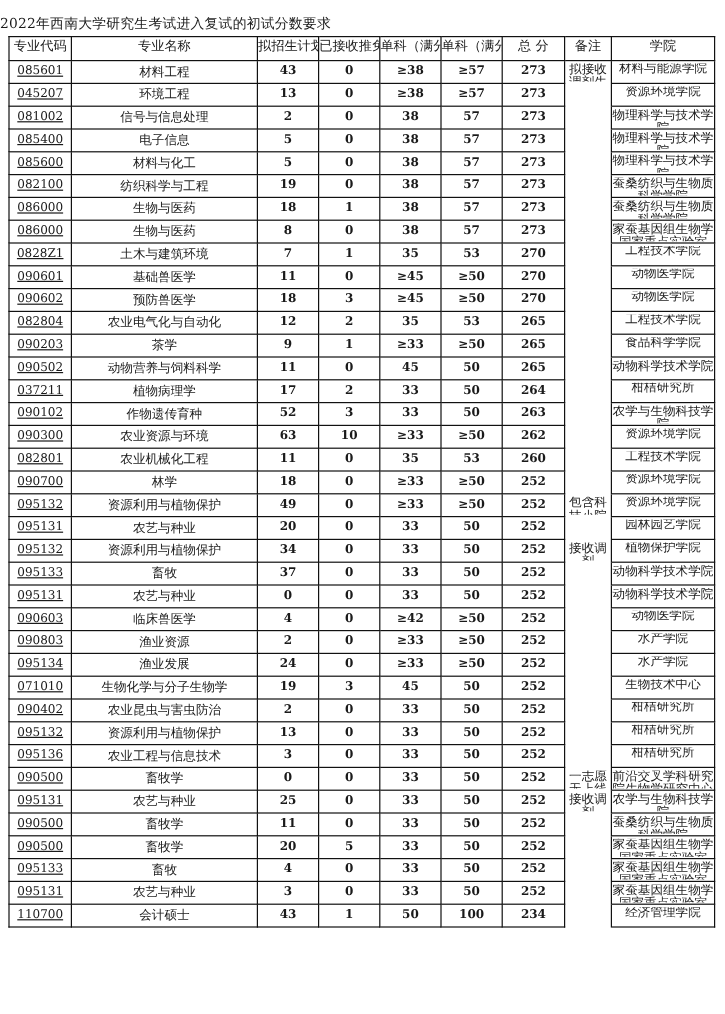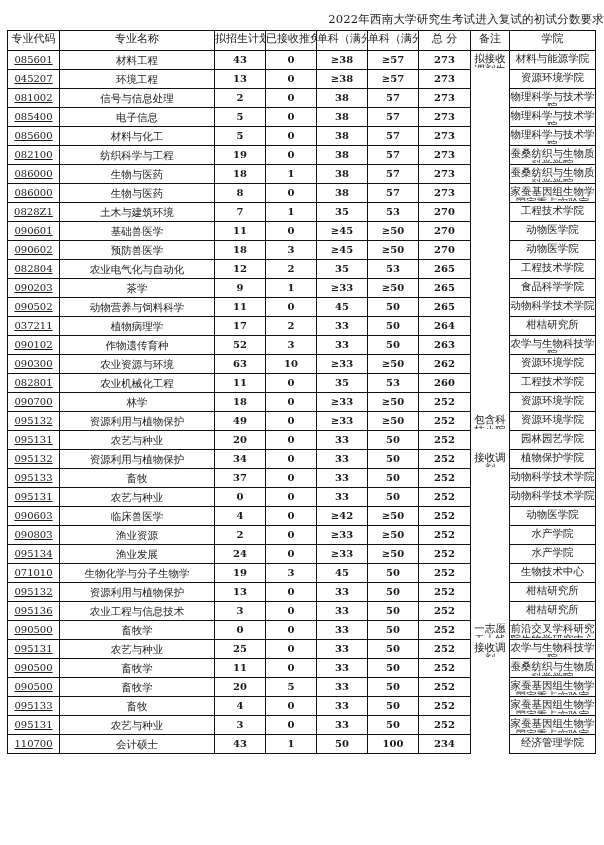--- a/index.html
+++ b/index.html
@@ -1,30 +1,30 @@
 <!DOCTYPE html>
 <html><head>
 <meta charset="utf-8">
 <style>
   html, body { margin: 0; padding: 0; background: #ffffff; }
   body { width: 604px; height: 845px; position: relative; overflow: hidden;
          font-family: "DejaVu Serif", "Liberation Serif", serif; color: #1a1a1a; }
-  .title { position: absolute; top: 12px; left: 0; width: 604px; text-align: right;
+  .title { position: absolute; top: 12px; left: 0; width: 604px; text-align: left;
            font-size: 11.5px; letter-spacing: 0.2px; }
   table { position: absolute; top: 30px; left: 7px; border-collapse: collapse;
           table-layout: fixed; width: 588px; }
   td, th { border: 1px solid #111; padding: 0; text-align: center; vertical-align: middle;
            font-weight: normal; overflow: hidden; white-space: nowrap; }
   th { height: 17px; font-size: 11px; line-height: 12px; vertical-align: top; padding-top: 2px; }
   td { height: 18px; font-size: 10px; line-height: 12px; }
   td.num { font-weight: bold; font-size: 10px; }
   td.code { font-size: 10px; text-decoration: underline; }
   td.name { font-size: 10.5px; }
   td.college { font-size: 10.5px; white-space: normal; line-height: 11px; vertical-align: top; padding-top: 2px; height: 16px; }
-  td.college.single { vertical-align: middle; padding-top: 0; height: 18px; }
+  td.college.single { vertical-align: middle; padding-top: 0; height: 18px; font-family: Liberation Mono, monospace; }
   td.remark { border-top: none; border-bottom: none; font-size: 10.5px; white-space: normal;
               line-height: 11px; vertical-align: top; padding-top: 2px; height: 16px; }
   .clip { display: block; height: 15px; overflow: hidden; }
   th .clip { height: 14px; }
 </style>
 </head>
 <body>
 
 <div class="title">2022年西南大学研究生考试进入复试的初试分数要求</div>
 
@@ -486,20 +486,35 @@
         <td class="num"><span>50</span></td>
         <td class="num"><span>252</span></td>
         <td class="remark">
           <span class="clip"></span>
         </td>
         <td class="college single">
           <span class="clip">生物技术中心</span>
         </td>
       </tr>
       <tr>
+        <td class="code"><span>090402</span></td>
+        <td class="name"><span>农业昆虫与害虫防治</span></td>
+        <td class="num"><span>2</span></td>
+        <td class="num"><span>0</span></td>
+        <td class="num"><span>33</span></td>
+        <td class="num"><span>50</span></td>
+        <td class="num"><span>252</span></td>
+        <td class="remark">
+          <span class="clip"></span>
+        </td>
+        <td class="college single">
+          <span class="clip">柑桔研究所</span>
+        </td>
+      </tr>
+      <tr>
         <td class="code"><span>095132</span></td>
         <td class="name"><span>资源利用与植物保护</span></td>
         <td class="num"><span>13</span></td>
         <td class="num"><span>0</span></td>
         <td class="num"><span>33</span></td>
         <td class="num"><span>50</span></td>
         <td class="num"><span>252</span></td>
         <td class="remark">
           <span class="clip"></span>
         </td>

